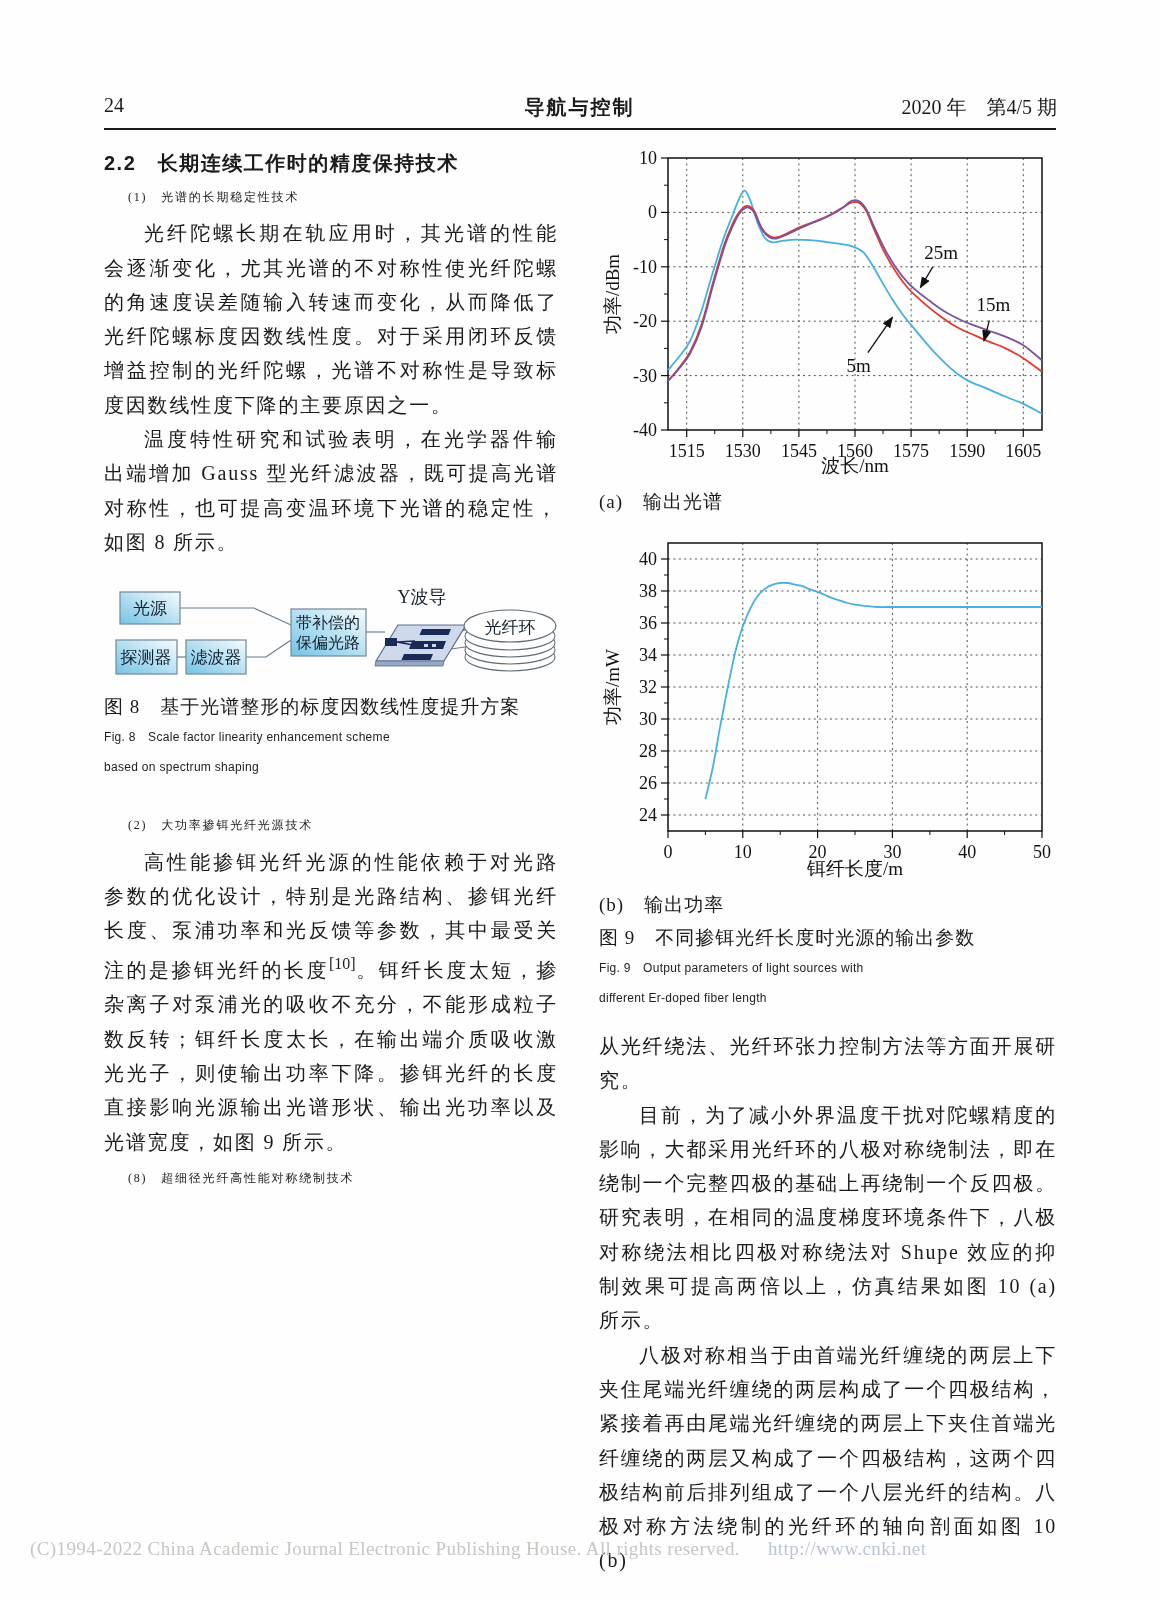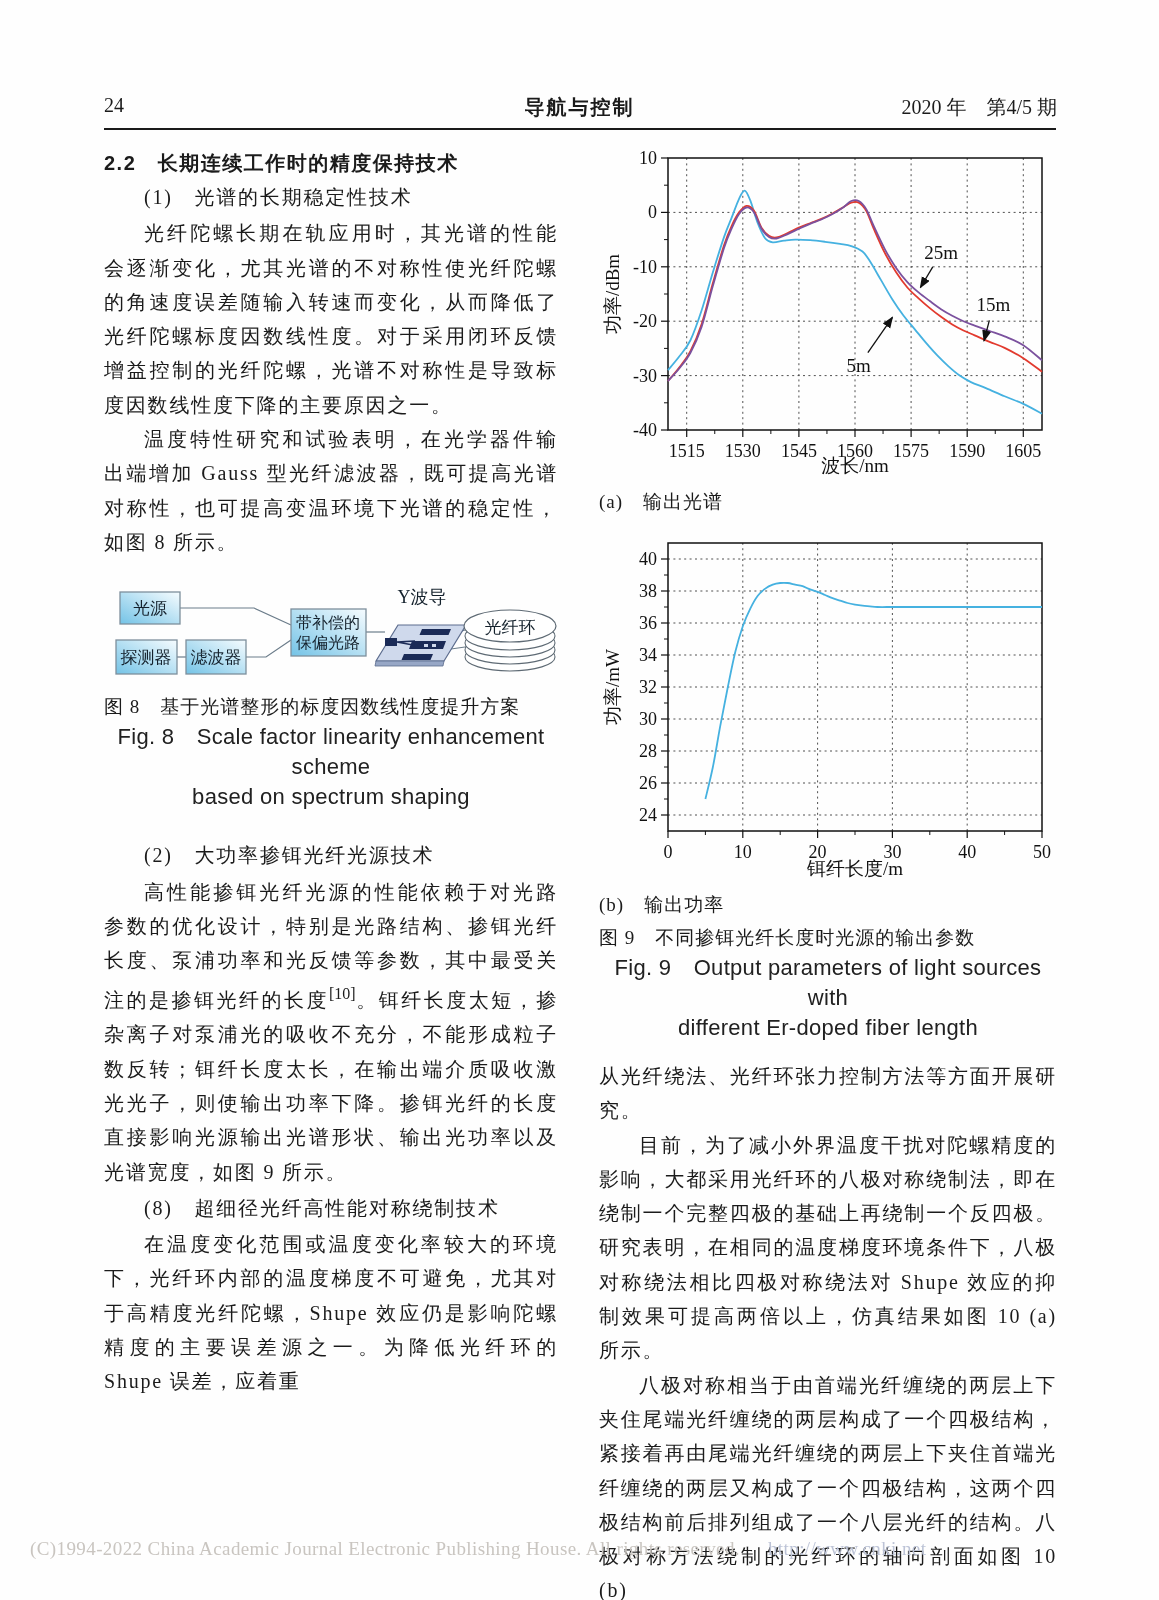--- a/index.html
+++ b/index.html
@@ -7,26 +7,26 @@
        font-family:"Liberation Serif","DejaVu Serif",serif;color:#1b1b1b;}
   .hdr-num{position:absolute;left:104px;top:94px;font-size:20px;}
   .hdr-title{position:absolute;left:0;width:1159px;top:94px;text-align:center;font-size:20px;letter-spacing:2px;font-weight:bold;}
   .hdr-issue{position:absolute;right:102px;top:94px;font-size:20px;}
   .hdr-rule{position:absolute;left:104px;width:952px;top:128px;border-top:2px solid #1a1a1a;height:0;}
   .col-left{position:absolute;left:104px;top:150px;width:454px;}
   .col-right{position:absolute;left:599px;top:146px;width:458px;}
   h2.sec{font-family:"Liberation Sans","DejaVu Sans",sans-serif;font-size:20px;font-weight:bold;
          margin:0 0 3px 0;letter-spacing:1.5px;}
   p.body{font-size:20px;line-height:34.3px;text-align:justify;text-indent:2em;margin:0;letter-spacing:1.8px;}
-  p.sub{font-size:20px;line-height:34.3px;text-indent:2em;margin:2px 0 2px 0;letter-spacing:1.8px;font-family:Liberation Serif, serif;}
+  p.sub{font-size:12px;line-height:34.3px;text-indent:2em;margin:2px 0 2px 0;letter-spacing:1.8px;font-family:Liberation Serif, serif;}
   p.noind{text-indent:0;}
   sup{font-size:16px;letter-spacing:0;}
   figure{margin:10px 0 2px 0;}
   .capcn{font-size:19px;line-height:31px;margin:2px 0 0 0;letter-spacing:1px;}
-  .capen{font-family:"Liberation Sans","DejaVu Sans",sans-serif;font-size:22px;text-align:center;
+  .capen{font-family:"Liberation Sans","DejaVu Sans",sans-serif;font-size:12px;
          line-height:30px;color:#212121;letter-spacing:0.3px;}
   .chartbox{text-align:center;margin:0;}
   .ct{font-family:"Liberation Serif","DejaVu Serif",serif;fill:#111;}
   .fig8txt{font-family:"Liberation Serif","DejaVu Serif",serif;fill:#14212c;}
   footer{position:absolute;left:30px;top:1538px;width:1100px;font-size:19px;color:#c9c5c0;letter-spacing:0.4px;}
   footer .url{color:#bcc3d6;margin-left:28px;}
 </style>
 </head>
 <body>
 
@@ -88,21 +88,20 @@
     <figcaption>
       <div class="capcn">图 8　基于光谱整形的标度因数线性度提升方案</div>
       <div class="capen">Fig. 8　Scale factor linearity enhancement scheme</div>
       <div class="capen">based on spectrum shaping</div>
     </figcaption>
   </figure>
 
   <p class="sub" style="margin-top:26px">(2)　大功率掺铒光纤光源技术</p>
   <p class="body"><span>高性能掺铒光纤光源的性能依赖于对光路参数的优化设计，特别是光路结构、掺铒光纤长度、泵浦功率和光反馈等参数，其中最受关注的是掺铒光纤的长度</span><sup>[10]</sup><span>。铒纤长度太短，掺杂离子对泵浦光的吸收不充分，不能形成粒子数反转；铒纤长度太长，在输出端介质吸收激光光子，则使输出功率下降。掺铒光纤的长度直接影响光源输出光谱形状、输出光功率以及光谱宽度，如图 9 所示。</span></p>
   <p class="sub">(8)　超细径光纤高性能对称绕制技术</p>
-  <p class="body">在温度变化范围或温度变化率较大的环境下，光纤环内部的温度梯度不可避免，尤其对于高精度光纤陀螺，Shupe 效应仍是影响陀螺精度的主要误差源之一。为降低光纤环的 Shupe 误差，应着重</p>
 </div>
 
 <div class="col-right">
   <div class="chartbox" id="chartA"><svg width="452" height="334">
         <defs>
           <marker id="arw_chartA" markerWidth="9" markerHeight="8" refX="8" refY="3.5" orient="auto">
             <path d="M0,0 L9,3.5 L0,7 Z" fill="#111"></path>
           </marker>
         </defs>
         <line stroke="#3c3c3c" stroke-width="0.9" stroke-dasharray="2 3.4" x1="84.7" y1="284" x2="84.7" y2="12"></line>

